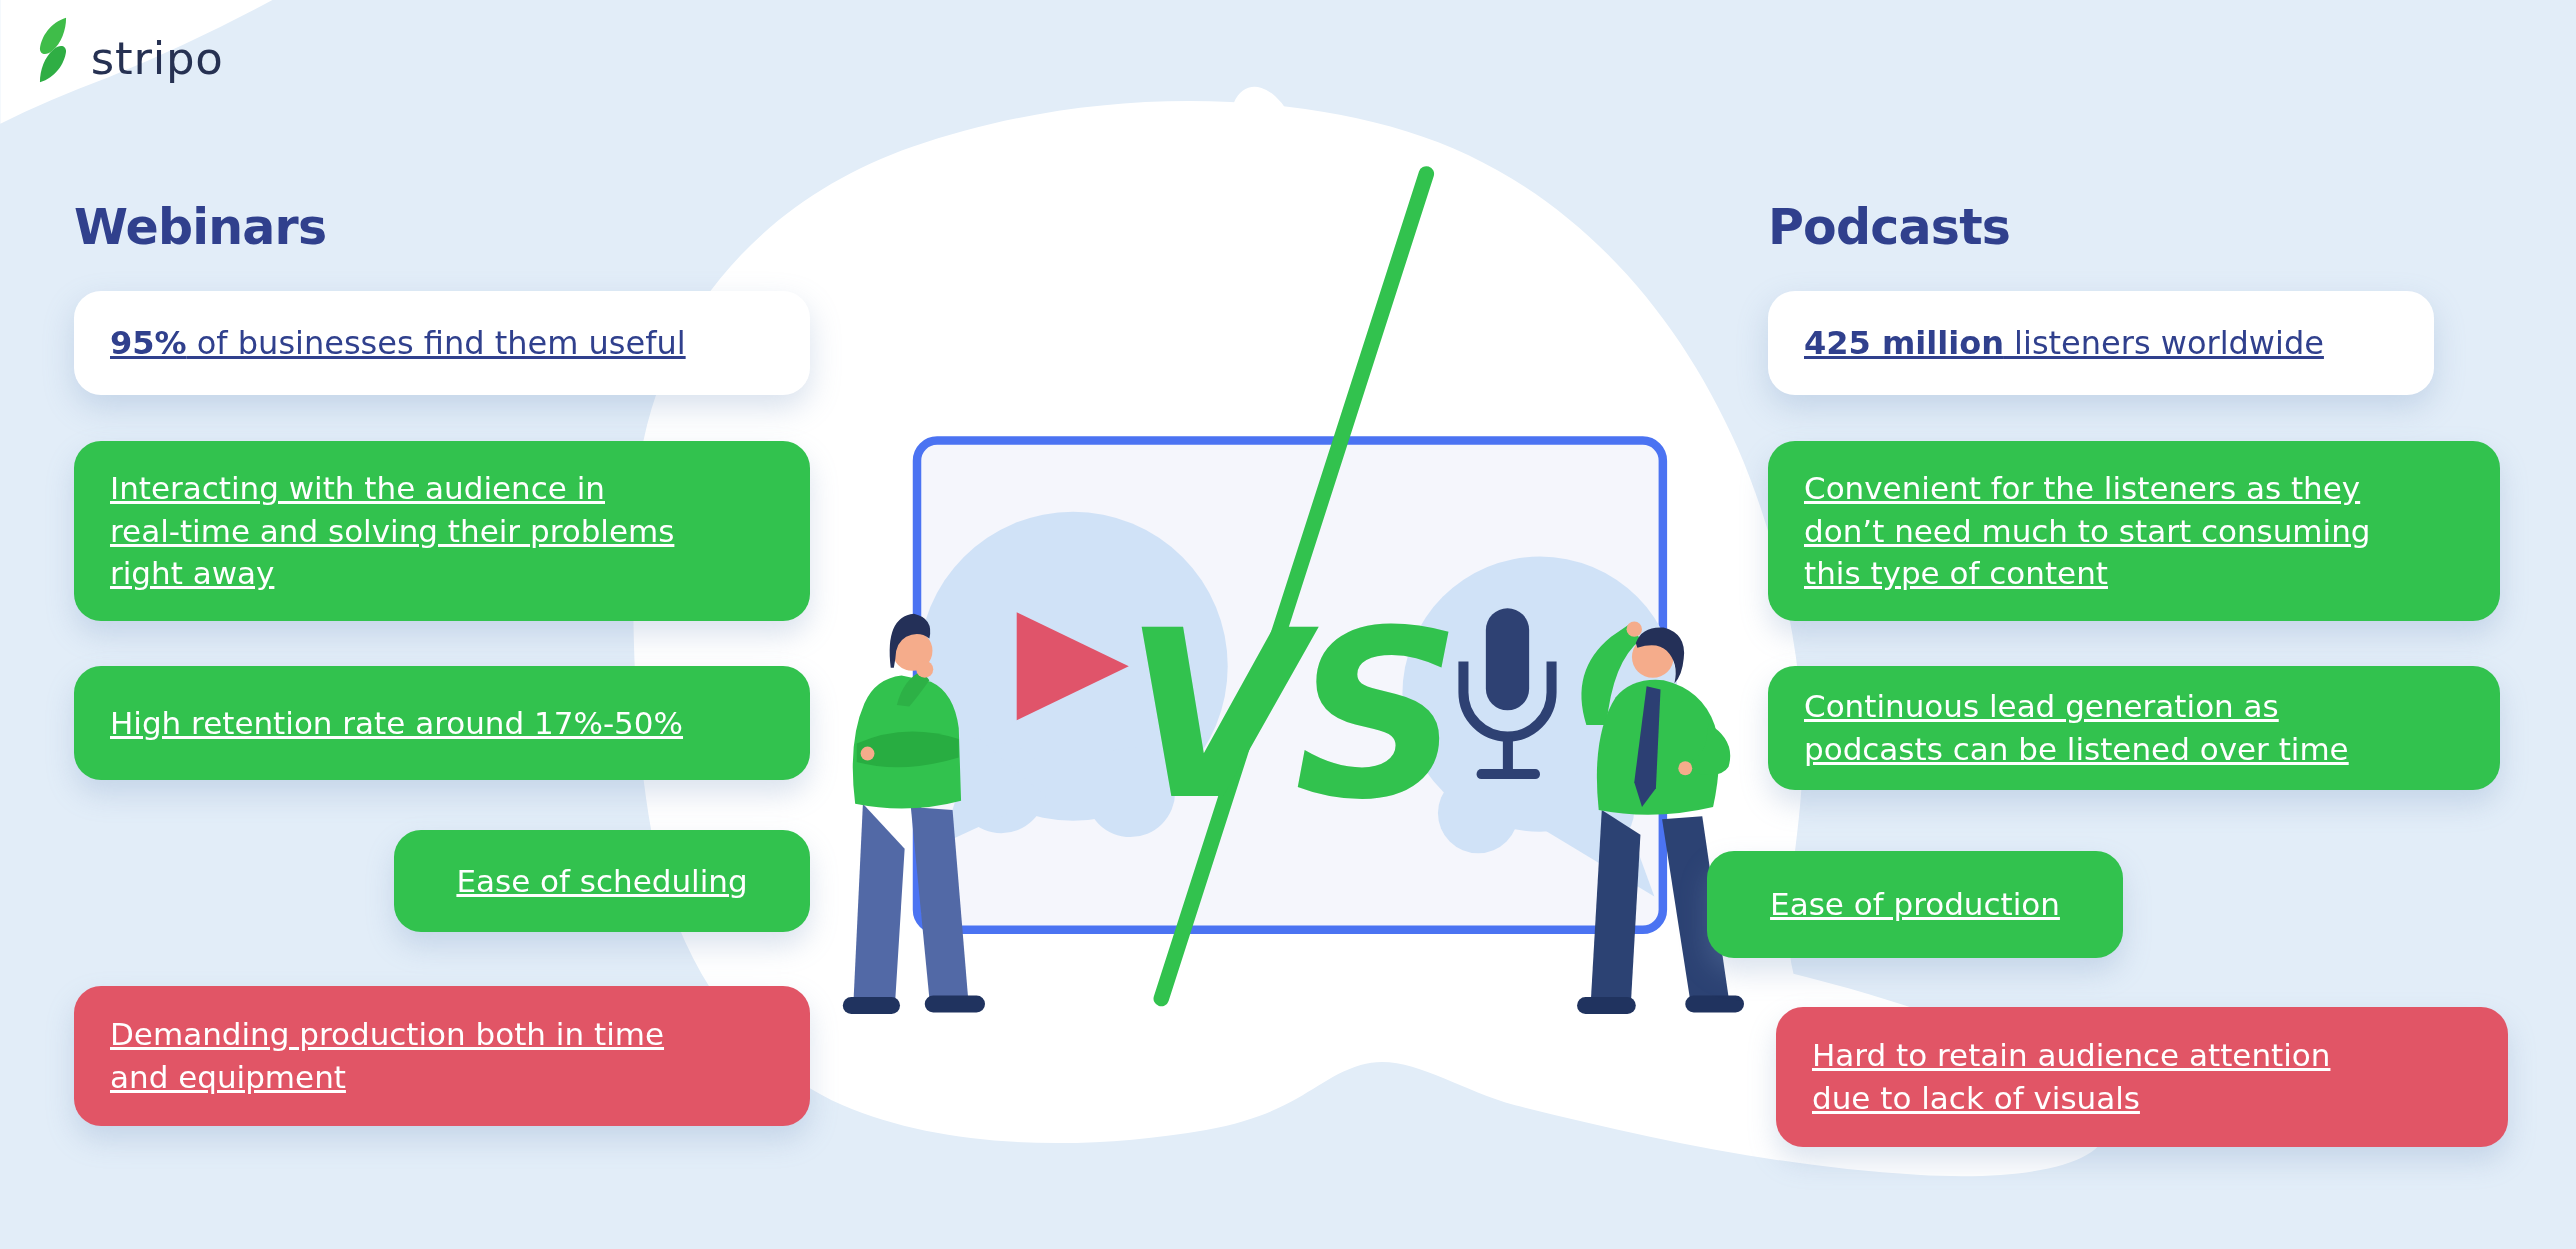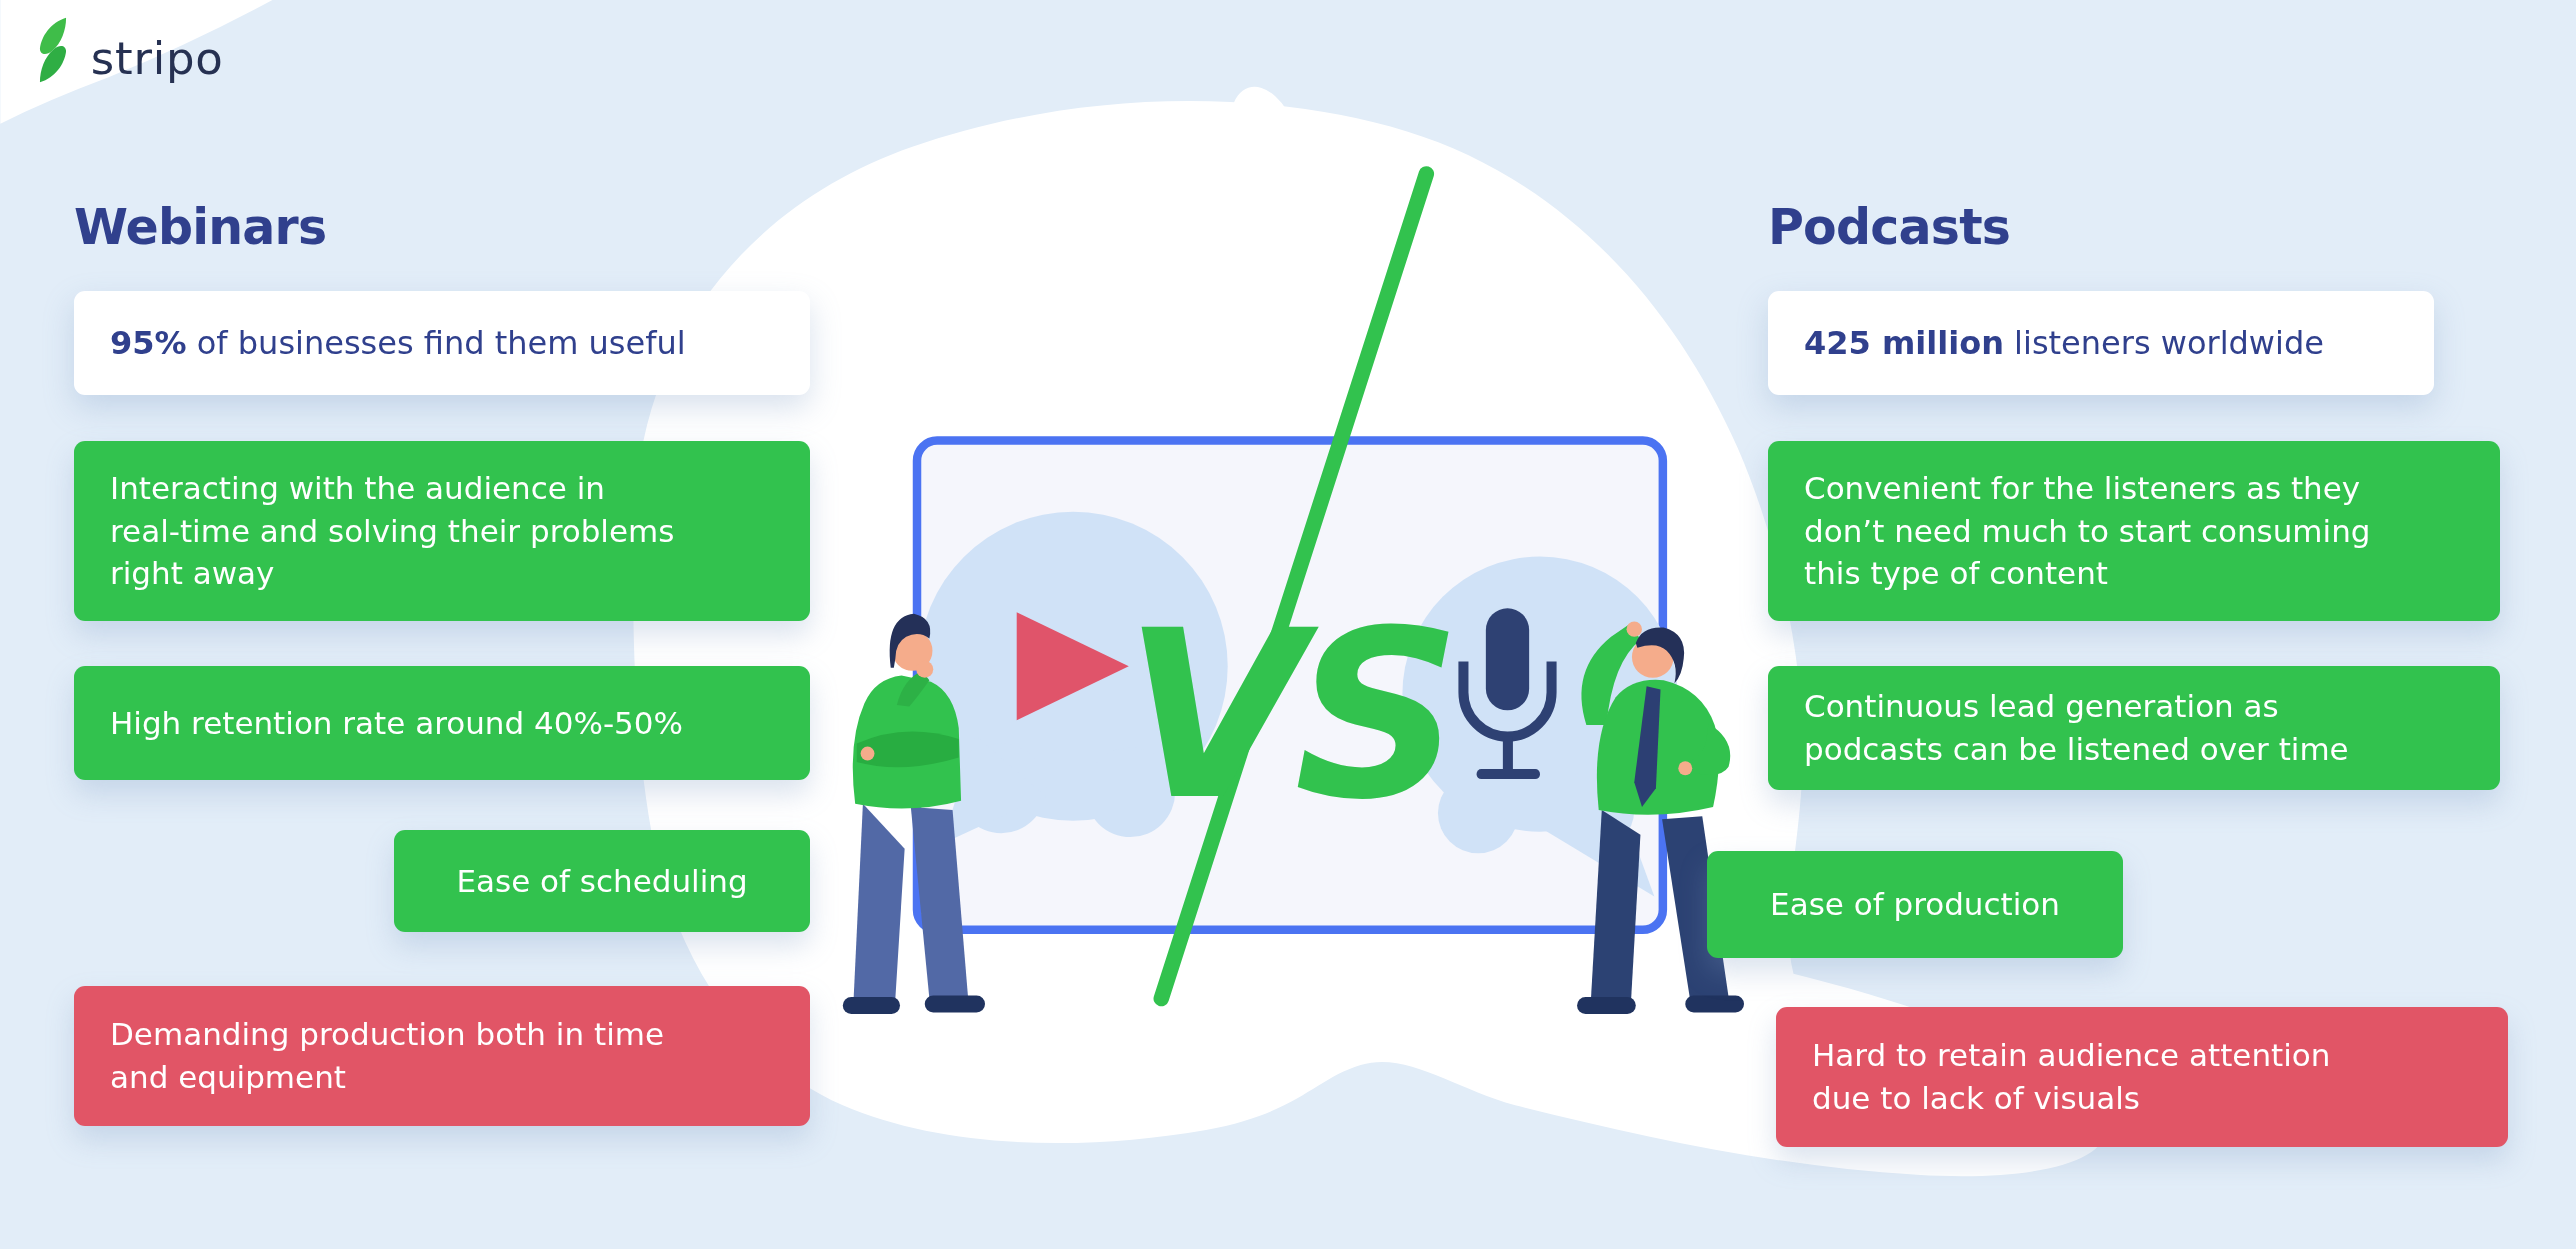--- a/index.html
+++ b/index.html
@@ -2,23 +2,23 @@
 <html style="font-size:12.4px"><head>
 <meta charset="utf-8">
 <style>
   html,body{margin:0;padding:0;}
   body{width:2576px;height:1249px;font-family:"DejaVu Sans","Liberation Sans",sans-serif;}
   .canvas{position:relative;width:2576px;height:1249px;background:#e2edf8;overflow:hidden;}
   .bg-art{position:absolute;left:0;top:0;width:2576px;height:1249px;}
   .logo{position:absolute;left:23px;top:15.5px;display:flex;align-items:center;gap:7.7px;z-index:5;}
   .logo-text{font-size:45px;color:#263152;letter-spacing:0.8px;margin-top:16px;}
   .col-title{position:absolute;font-size:49px;font-weight:bold;color:#30408d;letter-spacing:-0.8px;z-index:4;}
-  .card{position:absolute;border-radius:11px;display:flex;align-items:center;box-sizing:border-box;
+  .card{position:absolute;border-radius:27px;display:flex;align-items:center;box-sizing:border-box;
         padding:0 36px;font-size:31px;line-height:1.38;color:#ffffff;white-space:pre-line;
-        box-shadow:0 14px 28px rgba(125,155,195,0.28);z-index:4;}
+        box-shadow:0 14px 28px rgba(125,155,195,0.28);z-index:4;text-decoration:underline;}
   .card.good{background:#32c24e;}
   .card.bad{background:#e15566;}
   .card.stat{background:#ffffff;color:#30408d;font-size:32px;white-space:normal;
              box-shadow:0 12.4px 31px rgba(125,155,195,0.30);}
   .card.centered{justify-content:center;padding:0 18.6px;text-align:center;}
   .stat-bold{font-weight:bold;}
   
   .title-webinars{left:74px;top:199px;width:736px;}
   .w-stat{left:74px;top:291px;width:736px;height:104px;}
   .w-pro0{left:74px;top:441px;width:736px;height:180px;}
@@ -125,21 +125,21 @@
     <span class="logo-text">stripo</span>
   </div>
 
   <div class="col-title title-webinars">Webinars</div>
   <div class="card stat w-stat">
     <span><span class="stat-bold">95%</span><span> of businesses find them useful</span></span>
   </div>
   <div class="card good w-pro0">Interacting with the audience in
 real-time and solving their problems
 right away</div>
-  <div class="card good w-pro1">High retention rate around 40%-50%</div>
+  <div class="card good w-pro1">High retention rate around 17%-50%</div>
   <div class="card good centered w-pro2">Ease of scheduling</div>
   <div class="card bad w-con0">Demanding production both in time
 and equipment</div>
 
   <div class="col-title title-podcasts">Podcasts</div>
   <div class="card stat p-stat">
     <span><span class="stat-bold">425 million</span><span> listeners worldwide</span></span>
   </div>
   <div class="card good p-pro0">Convenient for the listeners as they
 don’t need much to start consuming

